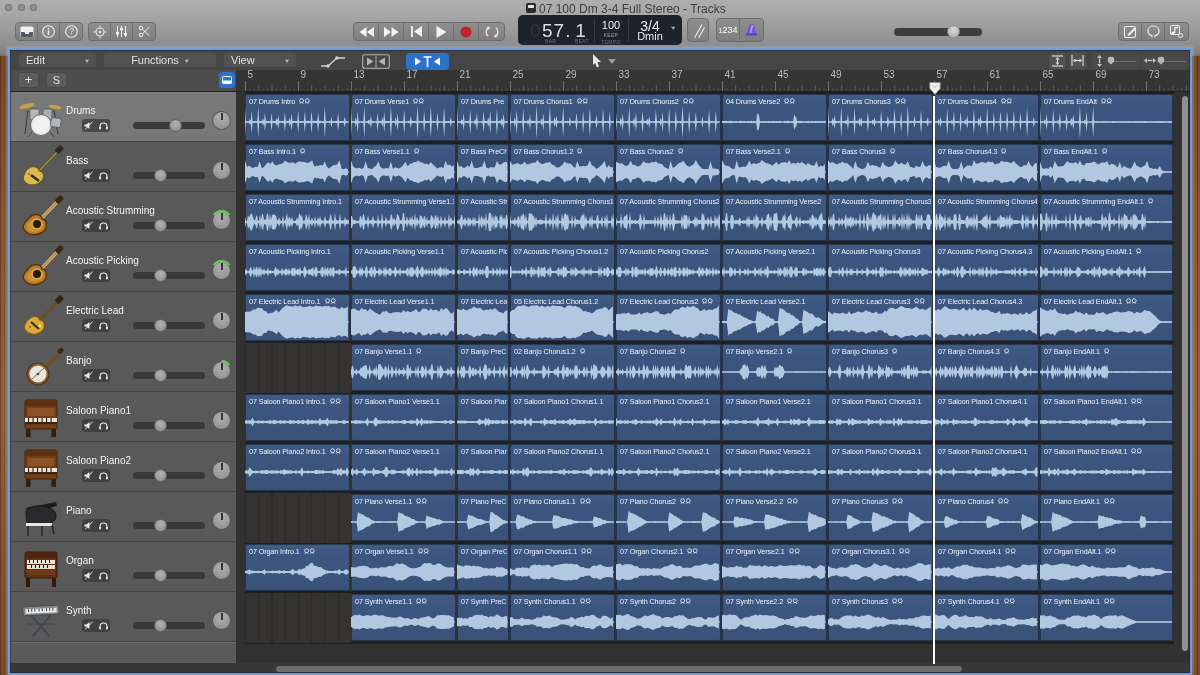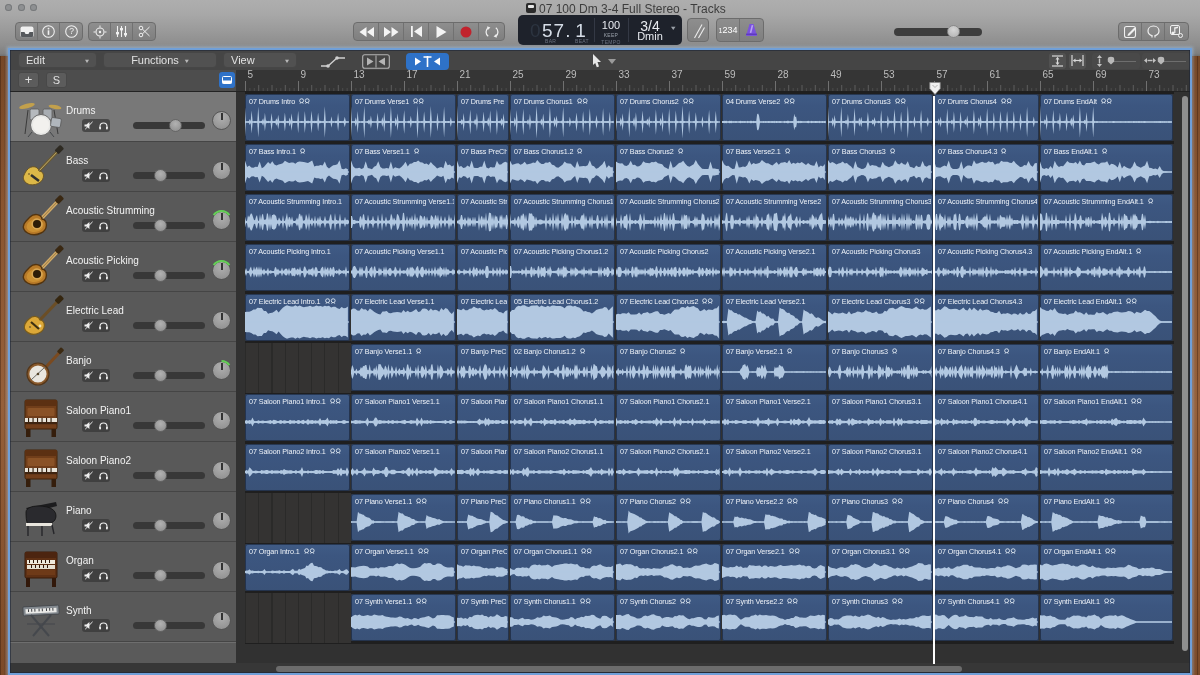--- a/index.html
+++ b/index.html
@@ -288,22 +288,22 @@
     <div id="ruler">
       <span class="rnum" style="left:11.5px">5</span>
       <span class="rnum" style="left:64.5px">9</span>
       <span class="rnum" style="left:117.5px">13</span>
       <span class="rnum" style="left:170.5px">17</span>
       <span class="rnum" style="left:223.5px">21</span>
       <span class="rnum" style="left:276.5px">25</span>
       <span class="rnum" style="left:329.5px">29</span>
       <span class="rnum" style="left:382.5px">33</span>
       <span class="rnum" style="left:435.5px">37</span>
-      <span class="rnum" style="left:488.5px">59</span>
-      <span class="rnum" style="left:541.5px">28</span>
+      <span class="rnum" style="left:488.5px">41</span>
+      <span class="rnum" style="left:541.5px">45</span>
       <span class="rnum" style="left:594.5px">49</span>
       <span class="rnum" style="left:647.5px">53</span>
       <span class="rnum" style="left:700.5px">57</span>
       <span class="rnum" style="left:753.5px">61</span>
       <span class="rnum" style="left:806.5px">65</span>
       <span class="rnum" style="left:859.5px">69</span>
       <span class="rnum" style="left:912.5px">73</span>
       <svg class="abs" style="left:0;top:0" width="954" height="22" viewBox="0 0 954 22">
         <rect x="9.0" y="11" width="1" height="11" fill="#707070"></rect>
         <rect x="13.4" y="18" width="1" height="4" fill="#4c4c4c"></rect>

